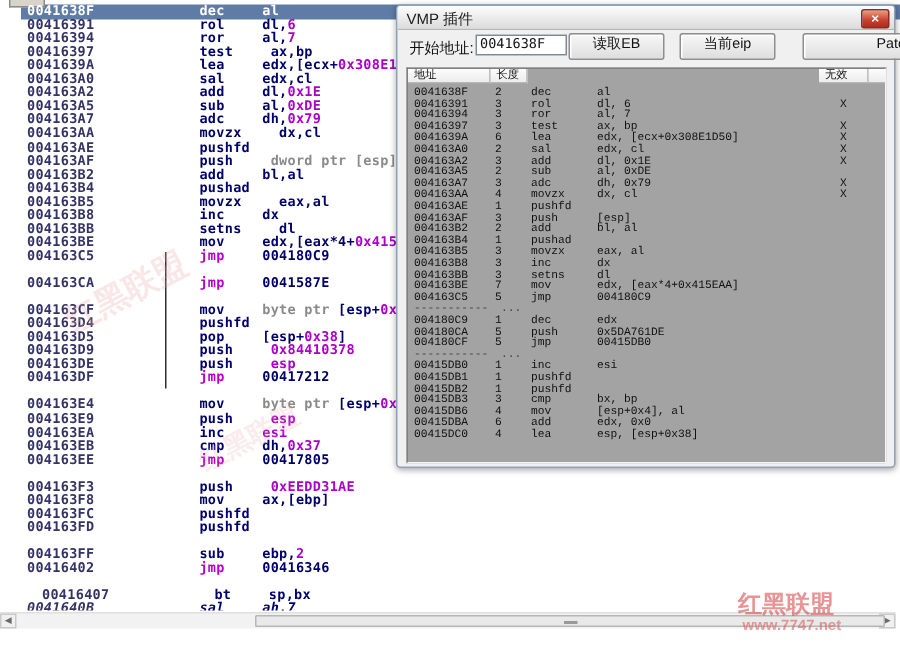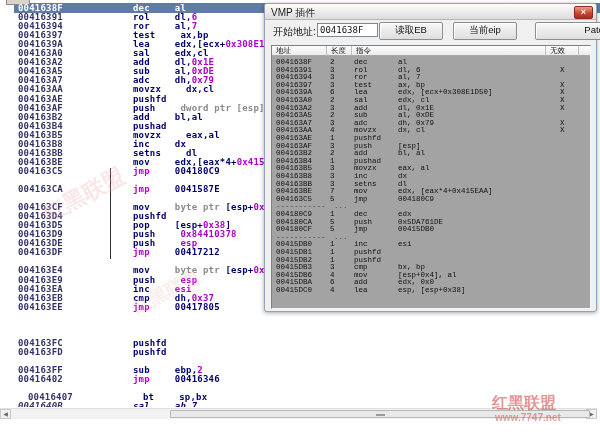--- a/index.html
+++ b/index.html
@@ -116,20 +116,22 @@
       <div class="drow" style="top: 230.25px;"><span class="ra">004163D9</span><span class="rm">push</span><span class="ro"><span class="c-i">0x84410378</span></span></div>
       <div class="drow" style="top: 239.3px;"><span class="ra">004163DE</span><span class="rm">push</span><span class="ro"><span class="c-i">esp</span></span></div>
       <div class="drow" style="top: 248.35px;"><span class="ra">004163DF</span><span class="rm j">jmp</span><span class="ro"><span class="c-t">00417212</span></span></div>
       <div class="drow" style="top: 257.4px;"></div>
       <div class="drow" style="top: 266.45px;"><span class="ra">004163E4</span><span class="rm">mov</span><span class="ro"><span class="c-g">byte ptr </span><span class="c-r">[esp+</span><span class="c-i">0x8</span><span class="c-r">],</span><span class="c-i">0x55</span></span><span class="rc">; 'U'</span></div>
       <div class="drow" style="top: 275.5px;"><span class="ra">004163E9</span><span class="rm">push</span><span class="ro"><span class="c-i">esp</span></span></div>
       <div class="drow" style="top: 284.55px;"><span class="ra">004163EA</span><span class="rm">inc</span><span class="ro"><span class="c-i">esi</span></span></div>
       <div class="drow" style="top: 293.6px;"><span class="ra">004163EB</span><span class="rm">cmp</span><span class="ro"><span class="c-r">dh,</span><span class="c-i">0x37</span></span><span class="rc">; '7'</span></div>
       <div class="drow" style="top: 302.65px;"><span class="ra">004163EE</span><span class="rm j">jmp</span><span class="ro"><span class="c-t">00417805</span></span></div>
       <div class="drow" style="top: 311.7px;"></div>
+      <div class="drow" style="top: 320.75px;"><span class="ra">004163F3</span><span class="rm">push</span><span class="ro"><span class="c-i">0xEEDD31AE</span></span></div>
+      <div class="drow" style="top: 329.8px;"><span class="ra">004163F8</span><span class="rm">mov</span><span class="ro"><span class="c-r">ax,[ebp]</span></span></div>
       <div class="drow" style="top: 338.85px;"><span class="ra">004163FC</span><span class="rm">pushfd</span><span class="ro"></span></div>
       <div class="drow" style="top: 347.9px;"><span class="ra">004163FD</span><span class="rm">pushfd</span><span class="ro"></span></div>
       <div class="drow" style="top: 366px;"><span class="ra">004163FF</span><span class="rm">sub</span><span class="ro"><span class="c-r">ebp,</span><span class="c-i">2</span></span></div>
       <div class="drow" style="top: 375.05px;"><span class="ra">00416402</span><span class="rm j">jmp</span><span class="ro"><span class="c-t">00416346</span></span></div>
       <div class="drow" style="top: 384.1px;"></div>
       <div class="drow" style="top: 393.15px; margin-left: 10px;"><span class="ra">00416407</span><span class="rm">bt</span><span class="ro"><span class="c-r">sp,bx</span></span></div>
       <div class="drow" style="top: 402.2px; font-style: italic;"><span class="ra">0041640B</span><span class="rm">sal</span><span class="ro"><span class="c-r">ah,7</span></span></div>
     </div>
   <div class="mini-tab"></div>
   <div class="jump-line"></div>
@@ -145,21 +147,20 @@
     <span class="vmp-label">开始地址:</span>
     <input class="vmp-input" readonly="" value="0041638F" style="">
     <div class="btn btn-read">读取EB</div>
     <div class="btn btn-eip">当前eip</div>
     <div class="btn btn-patch">Patch</div>
 
     <div class="vtable">
       <div class="vhead">
         <div class="vhcell" style="left:0;width:55px">地址</div>
         <div class="vhcell" style="left:55px;width:25px">长度</div>
-        <div class="vhcell" style="left:80px;width:194px">指令</div>
         <div class="vhcell" style="left:274px;width:33px">无效</div>
         <div class="vhcell" style="left:307px;width:13px"></div>
       </div>
       <div id="vrows">
           <div class="vrow" style="top: 13px;">
             <span class="va">0041638F</span>
             <span class="vl">2</span>
             <span class="vm">dec</span>
             <span class="vo">al</span>
           </div>

